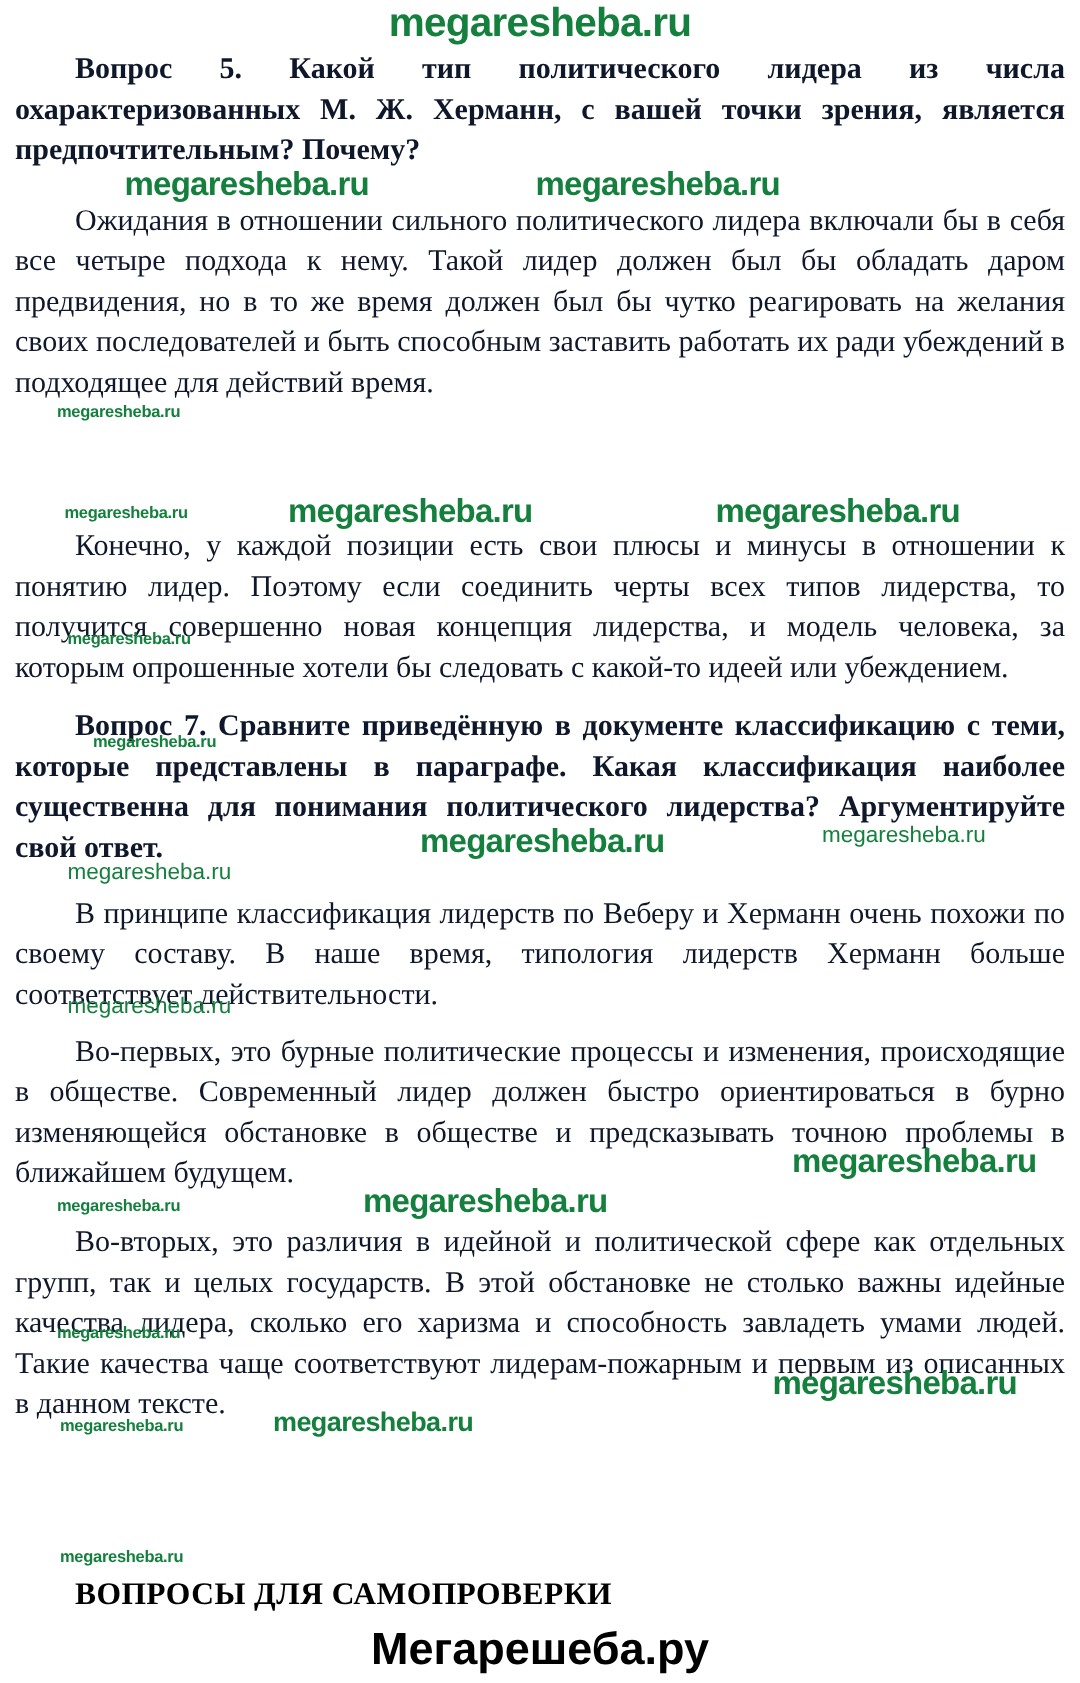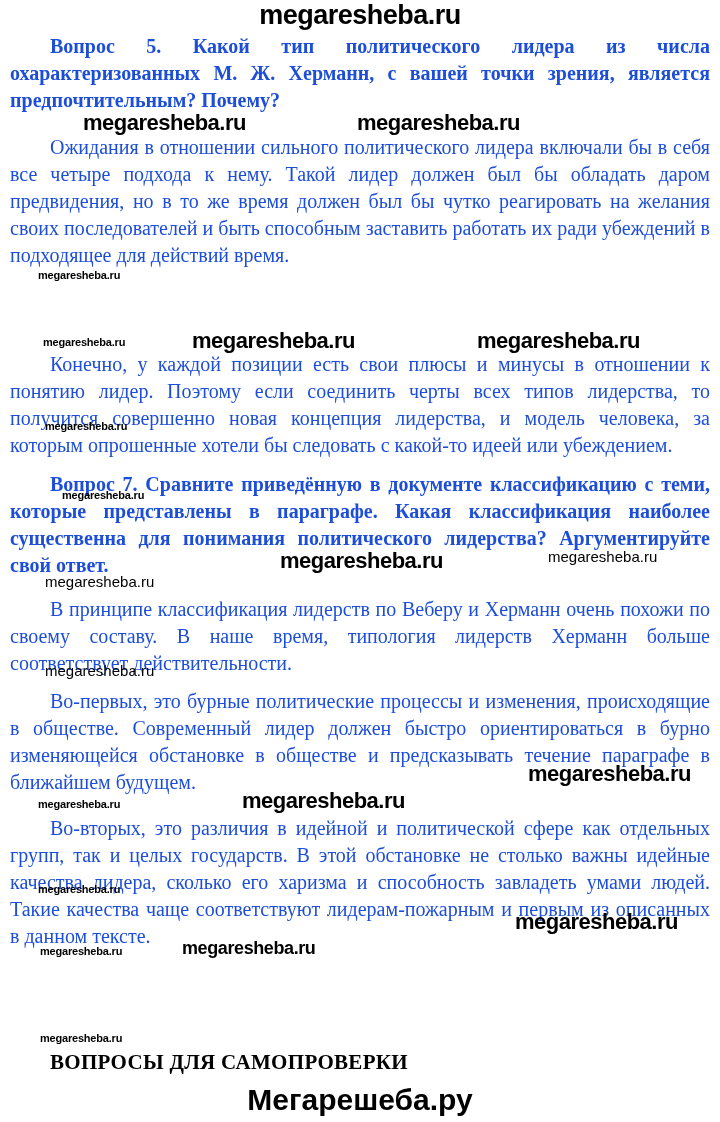--- a/index.html
+++ b/index.html
@@ -13,29 +13,29 @@
   }
   
   .para{
     position:absolute;
     left:10px;
     width:700px;
     font-size:20px;
     line-height:27px;
     text-align:justify;
     text-indent:40px;
-    color:#1d4ed8;
+    color:#0f172a;
   }
   .bold{font-weight:bold;}
   
   .wm{
     position:absolute;
     font-family:"Liberation Sans", sans-serif;
     font-weight:bold;
-    color:#000000;
+    color:#15803d;
     white-space:nowrap;
     line-height:1;
   }
   .wm-xl{font-size:27px;letter-spacing:-0.5px;}
   .wm-lg{font-size:22px;letter-spacing:-0.5px;}
   .wm-lg2{font-size:18px;letter-spacing:-0.4px;}
   .wm-md{font-size:15px;font-weight:normal;}
   .wm-sm{font-size:11px;letter-spacing:-0.2px;}
   .center-line{
     position:absolute;left:0;width:720px;text-align:center;
@@ -85,21 +85,21 @@
 
   <span class="wm wm-sm" style="left:62px;top:490px;">megaresheba.ru</span>
   <span class="wm wm-lg" style="left:280px;top:550px;">megaresheba.ru</span>
   <span class="wm wm-md" style="left:548px;top:549px;">megaresheba.ru</span>
   <span class="wm wm-md" style="left:45px;top:574px;">megaresheba.ru</span>
 
   <div class="para" style="top:596px;">В принципе классификация лидерств по Веберу и Херманн очень похожи по своему составу. В наше время, типология лидерств Херманн больше соответствует действительности.</div>
 
   <span class="wm wm-md" style="left:45px;top:663px;">megaresheba.ru</span>
 
-  <div class="para" style="top:688px;">Во-первых, это бурные политические процессы и изменения, происходящие в обществе. Современный лидер должен быстро ориентироваться в бурно изменяющейся обстановке в обществе и предсказывать течение параграфе в ближайшем будущем.</div>
+  <div class="para" style="top:688px;">Во-первых, это бурные политические процессы и изменения, происходящие в обществе. Современный лидер должен быстро ориентироваться в бурно изменяющейся обстановке в обществе и предсказывать точною проблемы в ближайшем будущем.</div>
 
   <span class="wm wm-lg" style="left:528px;top:763px;">megaresheba.ru</span>
   <span class="wm wm-lg" style="left:242px;top:790px;">megaresheba.ru</span>
   <span class="wm wm-sm" style="left:38px;top:799px;">megaresheba.ru</span>
 
   <div class="para" style="top:815px;">Во-вторых, это различия в идейной и политической сфере как отдельных групп, так и целых государств. В этой обстановке не столько важны идейные качества лидера, сколько его харизма и способность завладеть умами людей. Такие качества чаще соответствуют лидерам-пожарным и первым из описанных в данном тексте.</div>
 
   <span class="wm wm-sm" style="left:38px;top:884px;">megaresheba.ru</span>
   <span class="wm wm-lg" style="left:515px;top:911px;">megaresheba.ru</span>
   <span class="wm wm-lg2" style="left:182px;top:939px;">megaresheba.ru</span>

